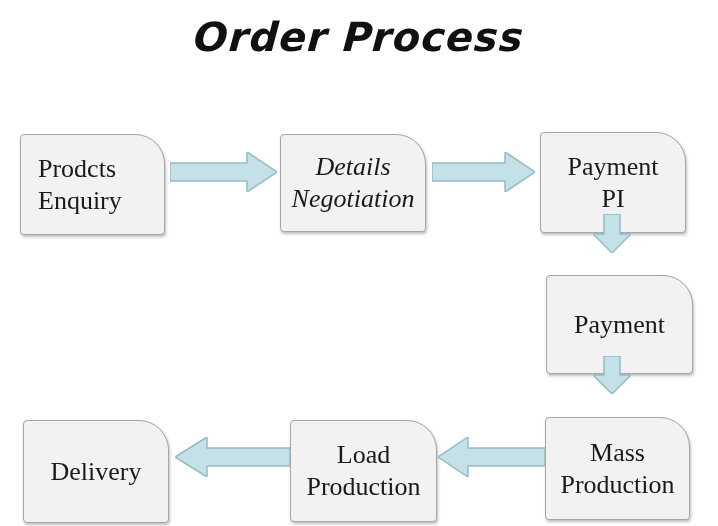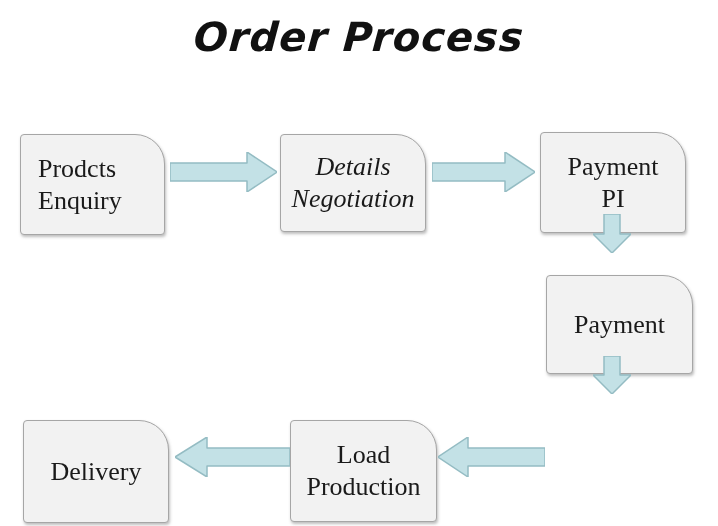--- a/index.html
+++ b/index.html
@@ -101,20 +101,24 @@
   </svg>
 
   <div class="node" style="left:546px; top:255px; width:147px; height:99px;justify-content:center;">
     <span class="node-label">Payment</span>
   </div>
 
   <svg class="arrow" style="left:593px; top:356px;" width="38" height="38" viewBox="0 0 38 38" aria-hidden="true">
     <polygon points="11,0 27,0 27,19 38,19 19,38 0,19 11,19"></polygon>
   </svg>
 
+  <div class="node" style="left:545px; top:397px; width:145px; height:103px;">
+    <span class="node-label">Mass
+Production</span>
+  </div>
 
   <div class="node" style="left:290px; top:400px; width:147px; height:102px;">
     <span class="node-label">Load
 Production</span>
   </div>
 
   <div class="node" style="left:23px; top:400px; width:146px; height:103px;">
     <span class="node-label">Delivery</span>
   </div>
 

